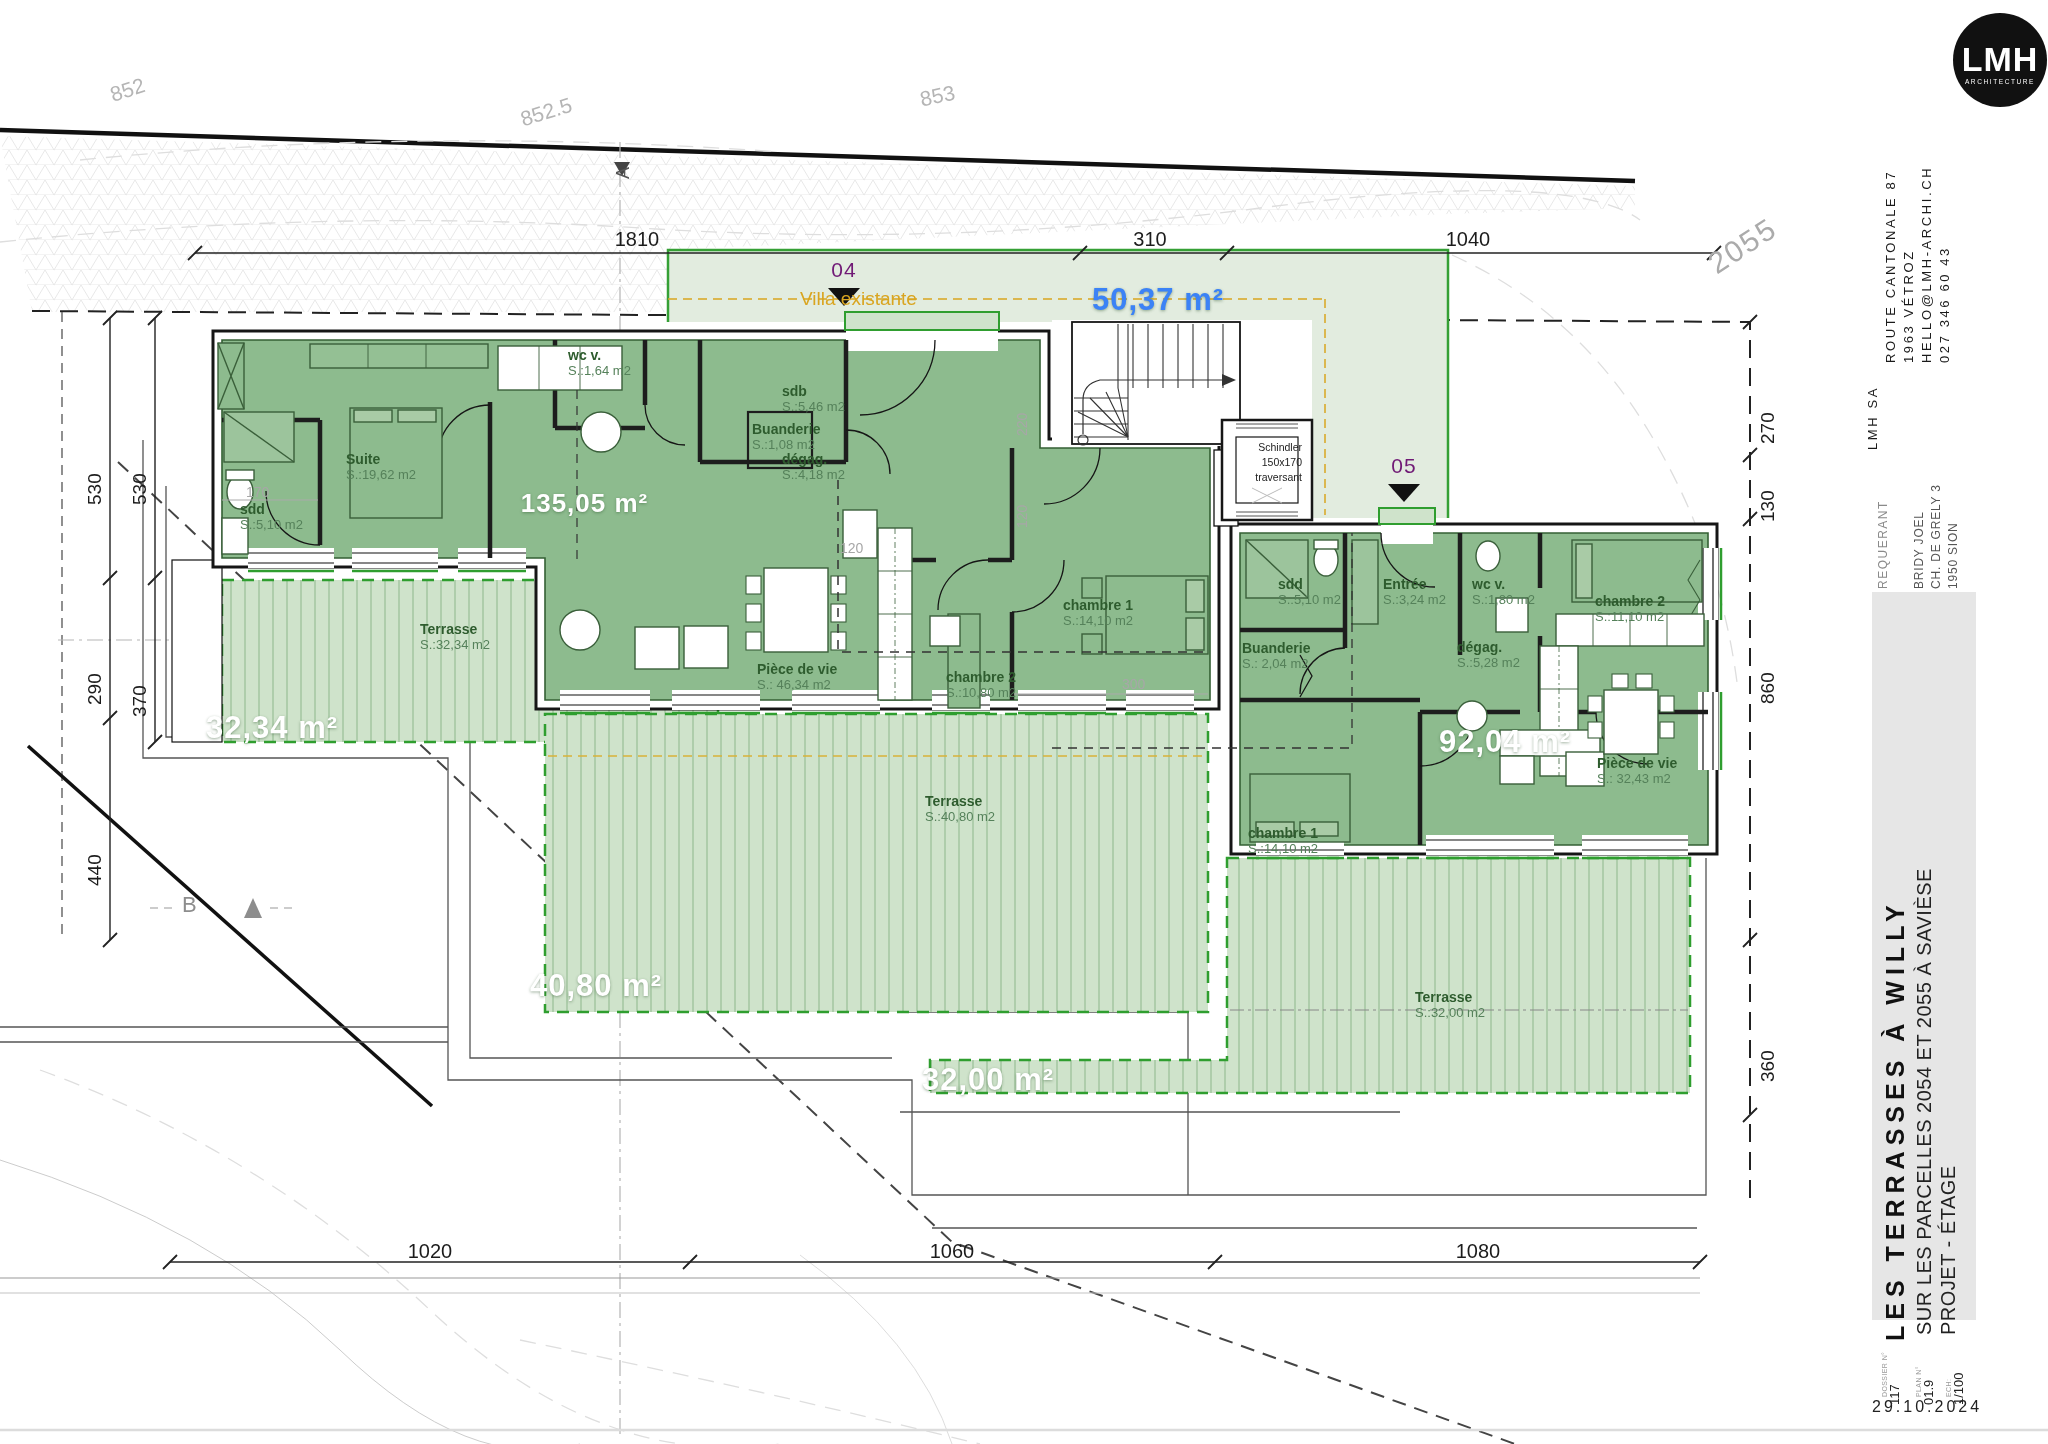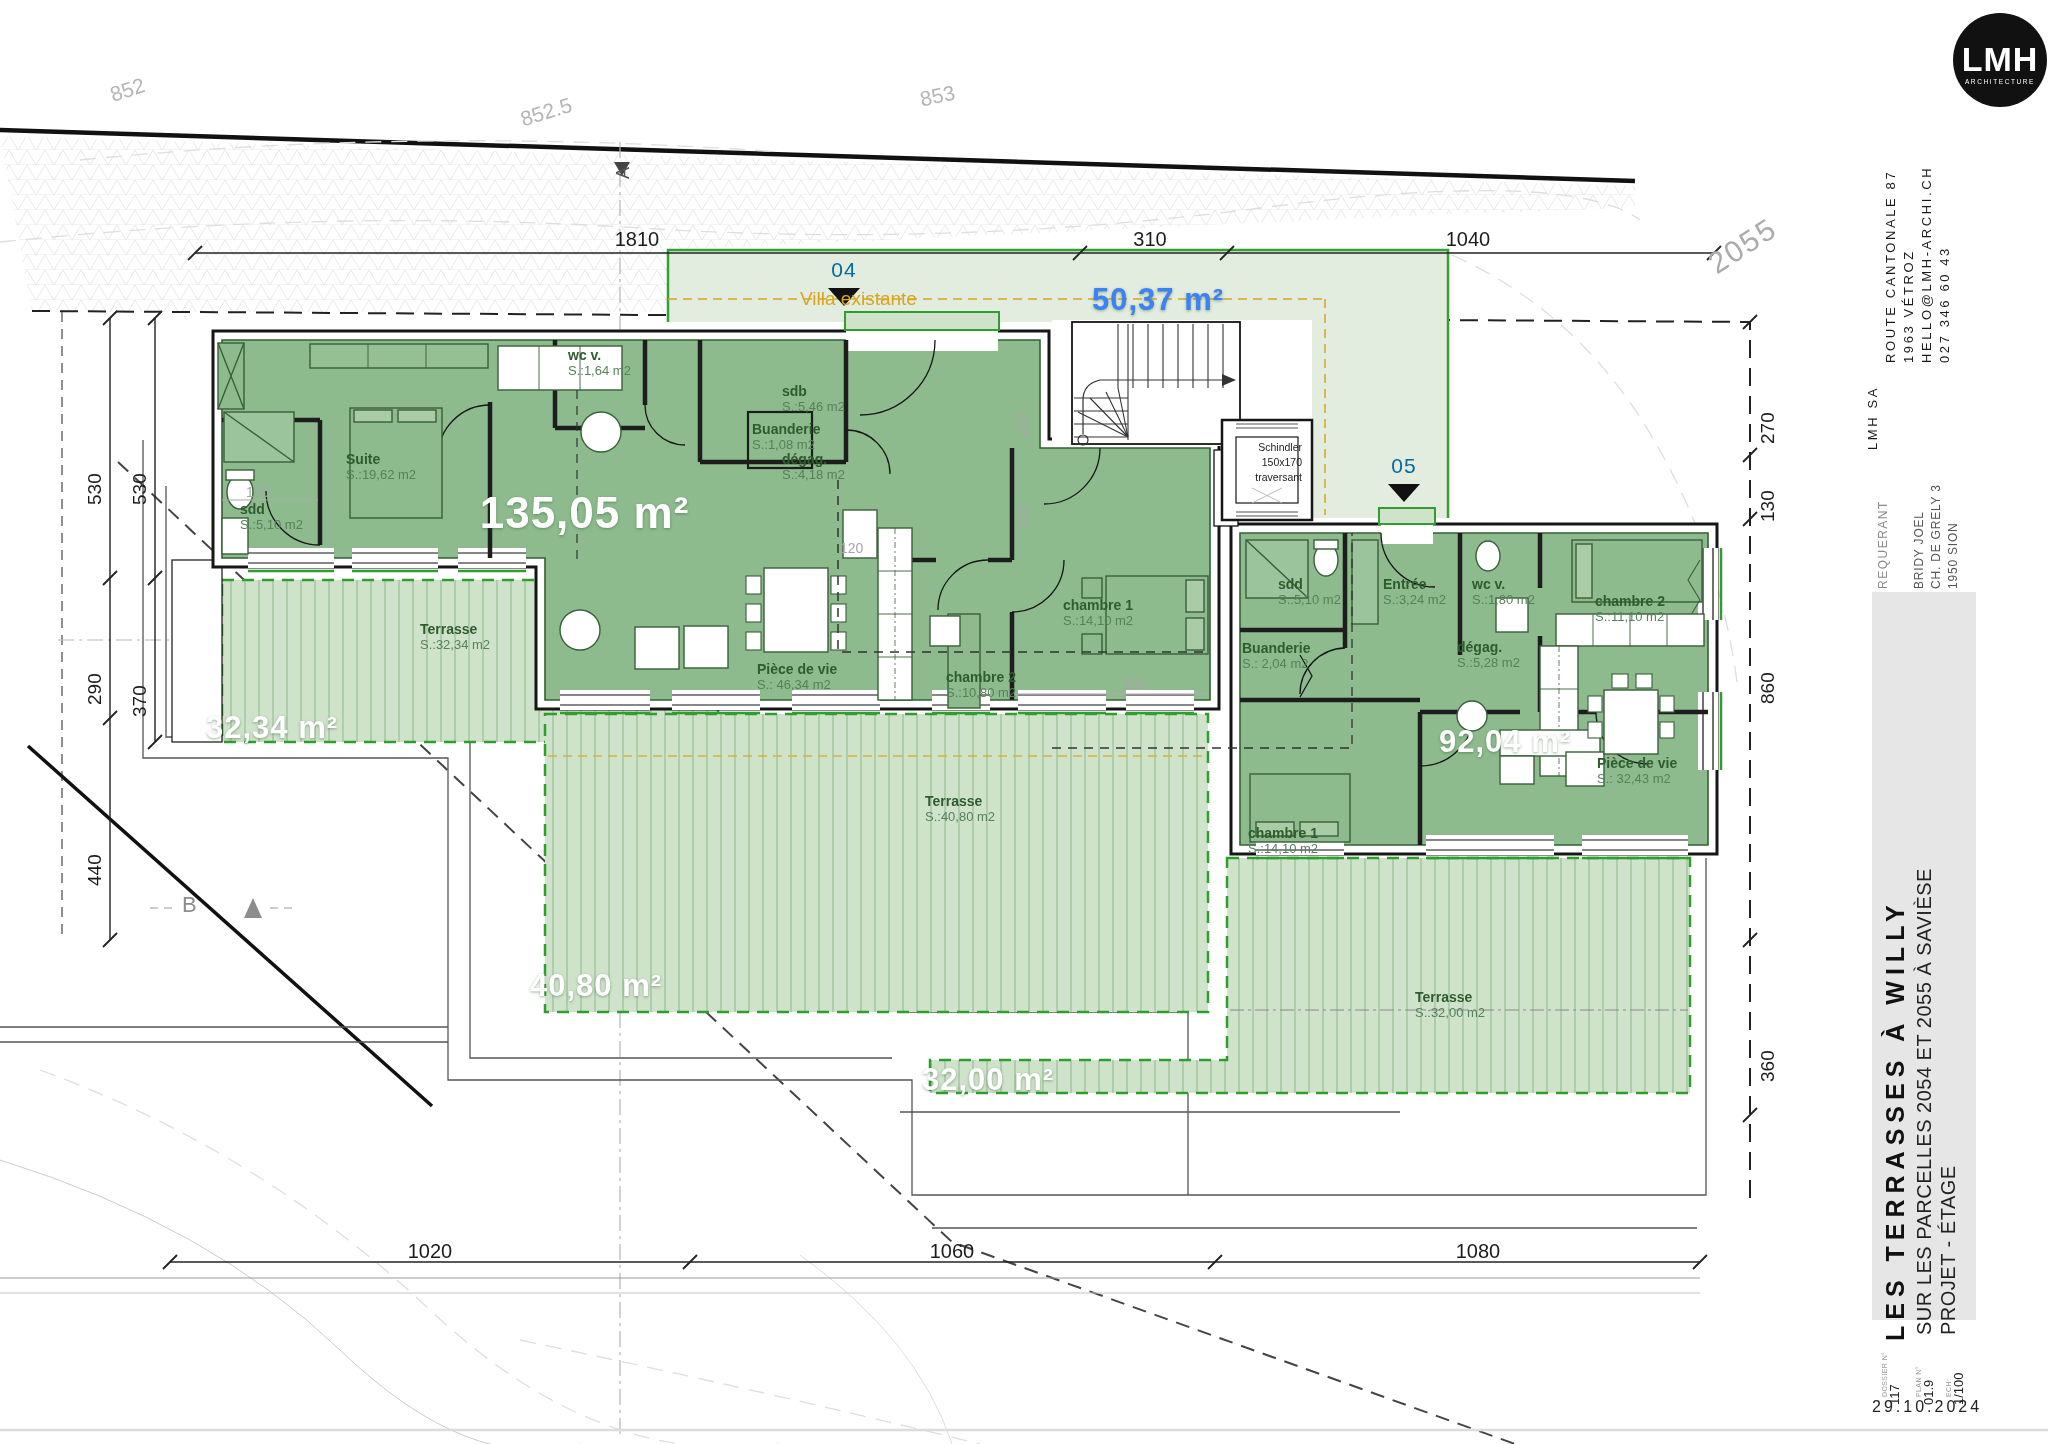--- a/index.html
+++ b/index.html
@@ -13,21 +13,21 @@
   .ra{font-size:13px;color:#55815a;}
   
   .big{position:absolute;transform:translateX(-50%);font-weight:bold;font-size:31px;color:#fff;
        text-shadow:0 1px 3px rgba(40,80,40,.45);letter-spacing:1px;}
   
   .dim{position:absolute;transform:translateX(-50%);font-size:20px;color:#1c1c1c;}
   .dimr{position:absolute;transform-origin:0 100%;transform:rotate(-90deg);font-size:19px;color:#1c1c1c;}
   .gdim{position:absolute;font-size:14px;color:#a7a7a7;}
   .gdimr{position:absolute;transform-origin:0 100%;transform:rotate(-90deg);font-size:14px;color:#a7a7a7;}
   
-  .marker-num{position:absolute;transform:translateX(-50%);font-size:21px;color:#0369a1;letter-spacing:1px;}
+  .marker-num{position:absolute;transform:translateX(-50%);font-size:21px;color:#701a75;letter-spacing:1px;}
   .villa{position:absolute;font-size:19px;color:#d9a520;}
   .contour{position:absolute;font-size:21px;color:#b5b5b5;}
   .parcel-num{position:absolute;font-size:30px;color:#ababab;transform:rotate(-33deg);transform-origin:0 0;letter-spacing:2px;}
   .sec{position:absolute;font-size:22px;color:#8d8d8d;}
   .elev-txt{position:absolute;width:70px;text-align:right;font-size:10.5px;color:#222;line-height:1.45;}
   
   .vtx{position:absolute;transform-origin:0 100%;transform:rotate(-90deg);white-space:nowrap;}
   .contact{font-size:13px;letter-spacing:2.6px;color:#1a1a1a;}
   .req-label{font-size:12px;letter-spacing:1.5px;color:#8a8a8a;}
   .req-line{font-size:12px;letter-spacing:.8px;color:#555;}
@@ -416,21 +416,21 @@
     </div>
 <div class="rl" style="left:925px;top:794px;">
   <div class="rn">Terrasse</div>
       <div class="ra">S.:40,80 m2</div>
     </div>
 <div class="rl" style="left:1415px;top:990px;">
   <div class="rn">Terrasse</div>
       <div class="ra">S.:32,00 m2</div>
     </div>
 
-<div class="big" style="left:576px;top:488px;font-size:44px;padding-left:17px;">135,05 m²</div>
+<div class="big" style="left:576px;top:488px;font-size:26px;padding-left:17px;">135,05 m²</div>
 <div class="big" style="left:1138px;top:282px;color:#3b82f6;margin-left:20px;">50,37 m²</div>
 <div class="big" style="left:1505px;top:724px;">92,04 m²</div>
 <div class="big" style="left:272px;top:710px;">32,34 m²</div>
 <div class="big" style="left:596px;top:968px;">40,80 m²</div>
 <div class="big" style="left:988px;top:1062px;">32,00 m²</div>
 
 <div class="contour" style="left:110px;top:78px;transform:rotate(-18deg);">852</div>
 <div class="contour" style="left:520px;top:100px;transform:rotate(-17deg);">852.5</div>
 <div class="contour" style="left:920px;top:84px;transform:rotate(-12deg);">853</div>
 <div class="parcel-num" style="left:1702px;top:252px;">2055</div>

